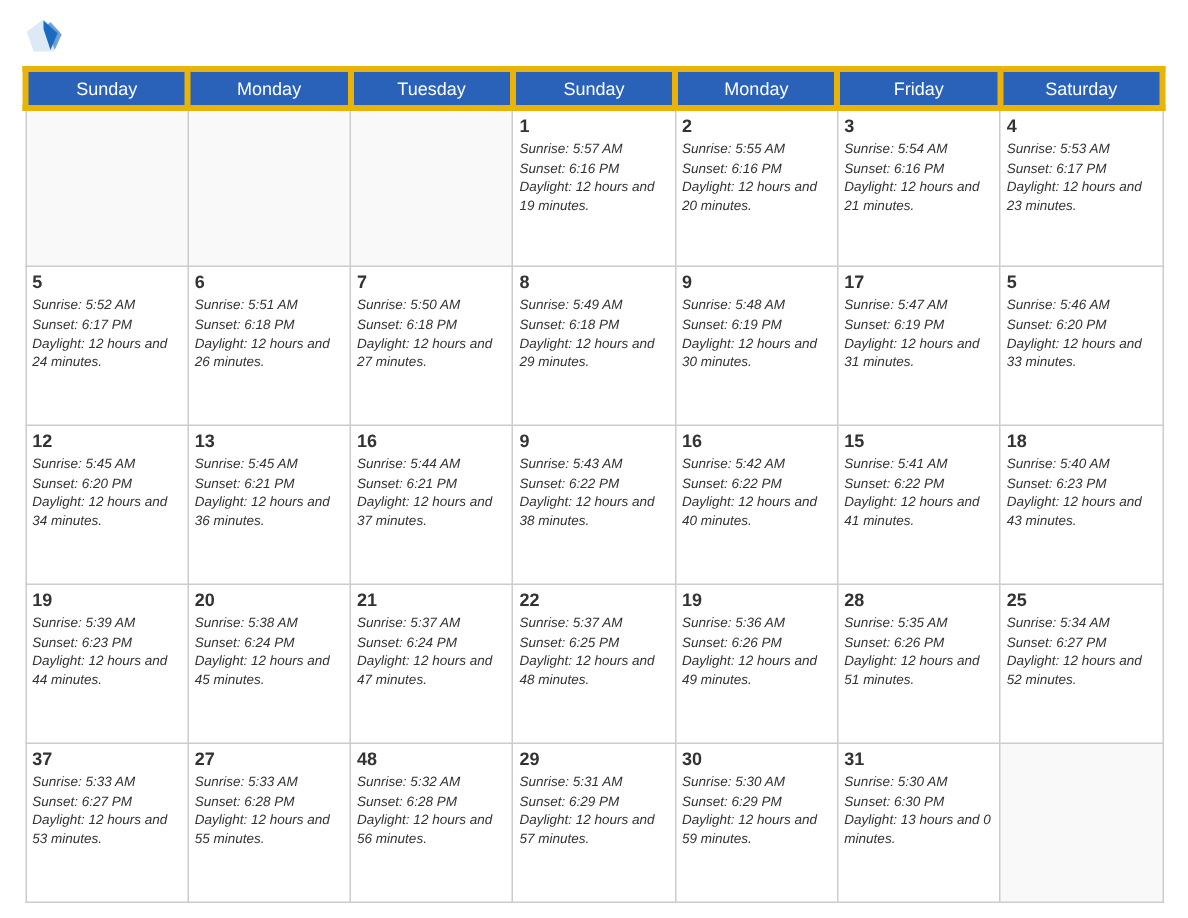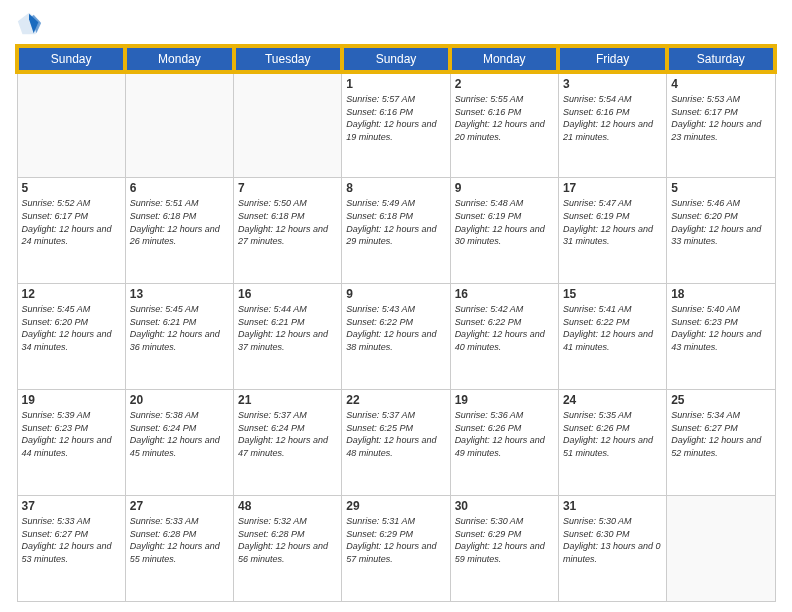--- a/index.html
+++ b/index.html
@@ -225,21 +225,21 @@
           </td>
           <td>
             <span class="day-number">22</span>
             <div class="day-info">Sunrise: 5:37 AM<br>Sunset: 6:25 PM<br>Daylight: 12 hours and 48 minutes.</div>
           </td>
           <td>
             <span class="day-number">19</span>
             <div class="day-info">Sunrise: 5:36 AM<br>Sunset: 6:26 PM<br>Daylight: 12 hours and 49 minutes.</div>
           </td>
           <td>
-            <span class="day-number">24</span>
+            <span class="day-number">28</span>
             <div class="day-info">Sunrise: 5:35 AM<br>Sunset: 6:26 PM<br>Daylight: 12 hours and 51 minutes.</div>
           </td>
           <td>
             <span class="day-number">25</span>
             <div class="day-info">Sunrise: 5:34 AM<br>Sunset: 6:27 PM<br>Daylight: 12 hours and 52 minutes.</div>
           </td>
         </tr>
         <tr>
           <td>
             <span class="day-number">37</span>

